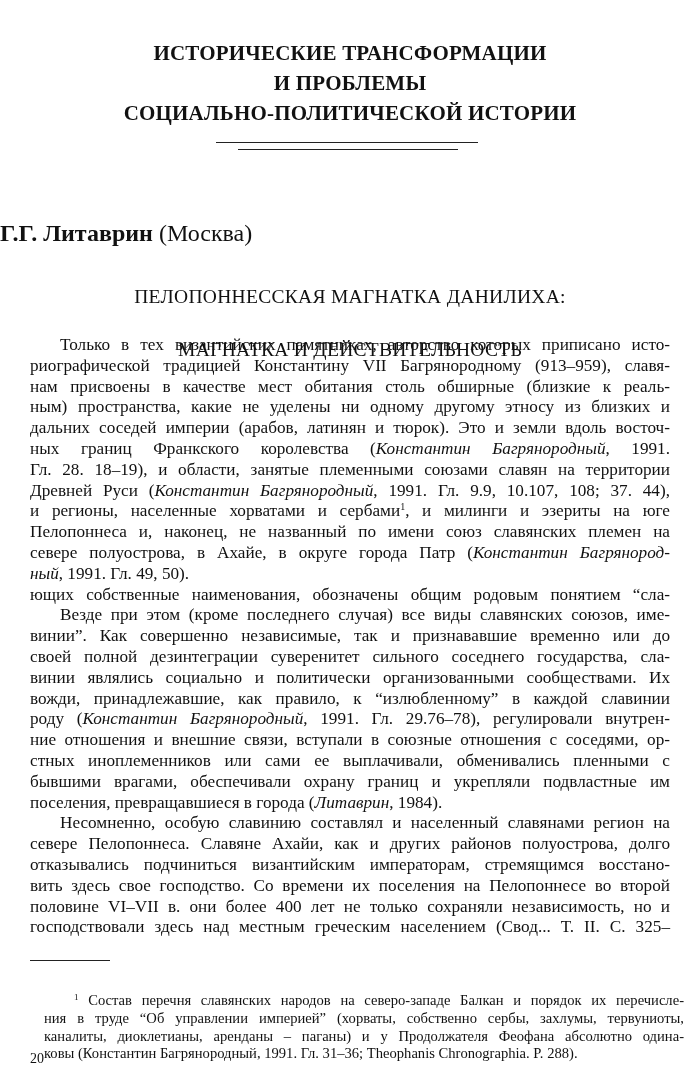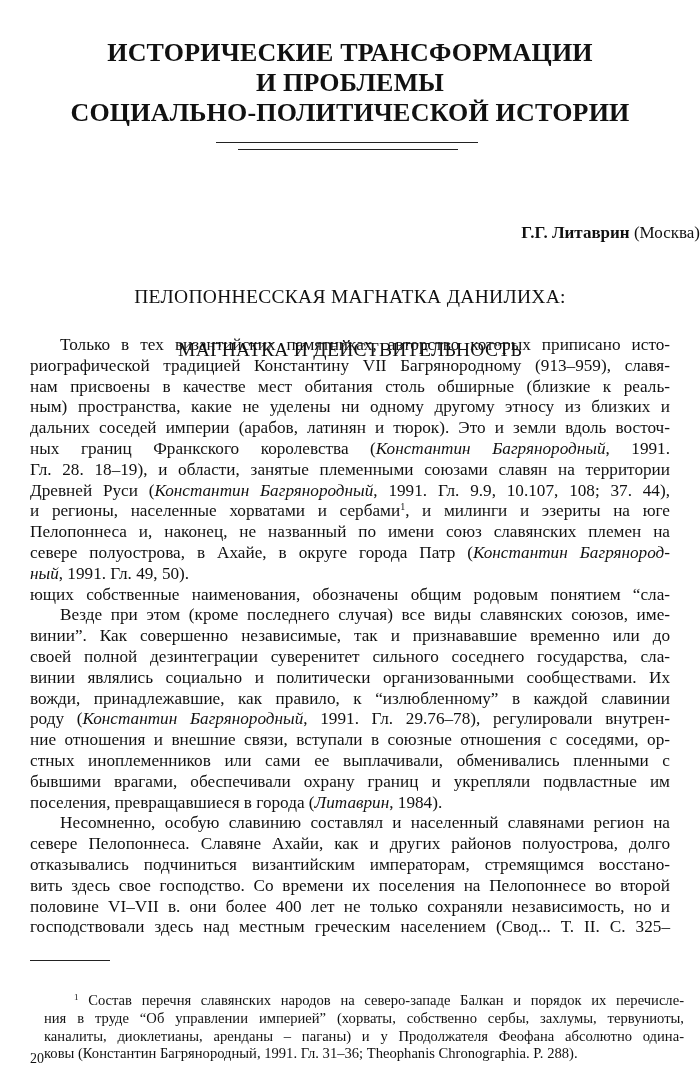--- a/index.html
+++ b/index.html
@@ -1,25 +1,25 @@
 <!DOCTYPE html>
 <html><head>
 <meta charset="utf-8">
 <style>
   html, body { margin: 0; padding: 0; background: #ffffff; }
   body { width: 700px; height: 1085px; position: relative; overflow: hidden; color: #111; font-family: "Liberation Serif", "DejaVu Serif", serif; }
   .page { position: absolute; left: 0; top: 0; width: 700px; height: 1085px; }
 
-  .section-title { position: absolute; left: 0; width: 700px; top: 38px; text-align: center; font-family: "Liberation Serif", serif; font-weight: bold; font-size: 26px; line-height: 30px; letter-spacing: 0.2px; }
+  .section-title { position: absolute; left: 0; width: 700px; top: 38px; text-align: center; font-family: "Liberation Serif", serif; font-weight: bold; font-size: 21px; line-height: 30px; letter-spacing: 0.2px; }
   .section-title div { white-space: nowrap; }
 
   .rule-1 { position: absolute; left: 216px; top: 142px; width: 262px; height: 0; border-top: 1.3px solid #222; }
   .rule-2 { position: absolute; left: 238px; top: 149px; width: 220px; height: 0; border-top: 1.3px solid #222; }
 
-  .author { position: absolute; left: 0; width: 700px; top: 221px; text-align: right; font-size: 17px; line-height: 24px; }
+  .author { position: absolute; left: 0; width: 700px; top: 221px; text-align: left; font-size: 24px; line-height: 24px; }
   .author .name { font-weight: bold; }
 
   .article-title { position: absolute; left: 0; width: 700px; top: 257px; text-align: center; font-size: 19.5px; line-height: 26px; letter-spacing: 0.3px; }
   .article-title div { white-space: nowrap; margin-top: 27px; }
 
   .body-text { position: absolute; left: 30px; top: 335px; width: 640px; font-size: 17.2px; line-height: 20.8px; }
   .line { white-space: nowrap; text-align: justify; text-align-last: justify; height: 20.8px; }
   .line.last { text-align-last: left; }
   .line.indent { padding-left: 30px; }
   .it { font-style: italic; }

